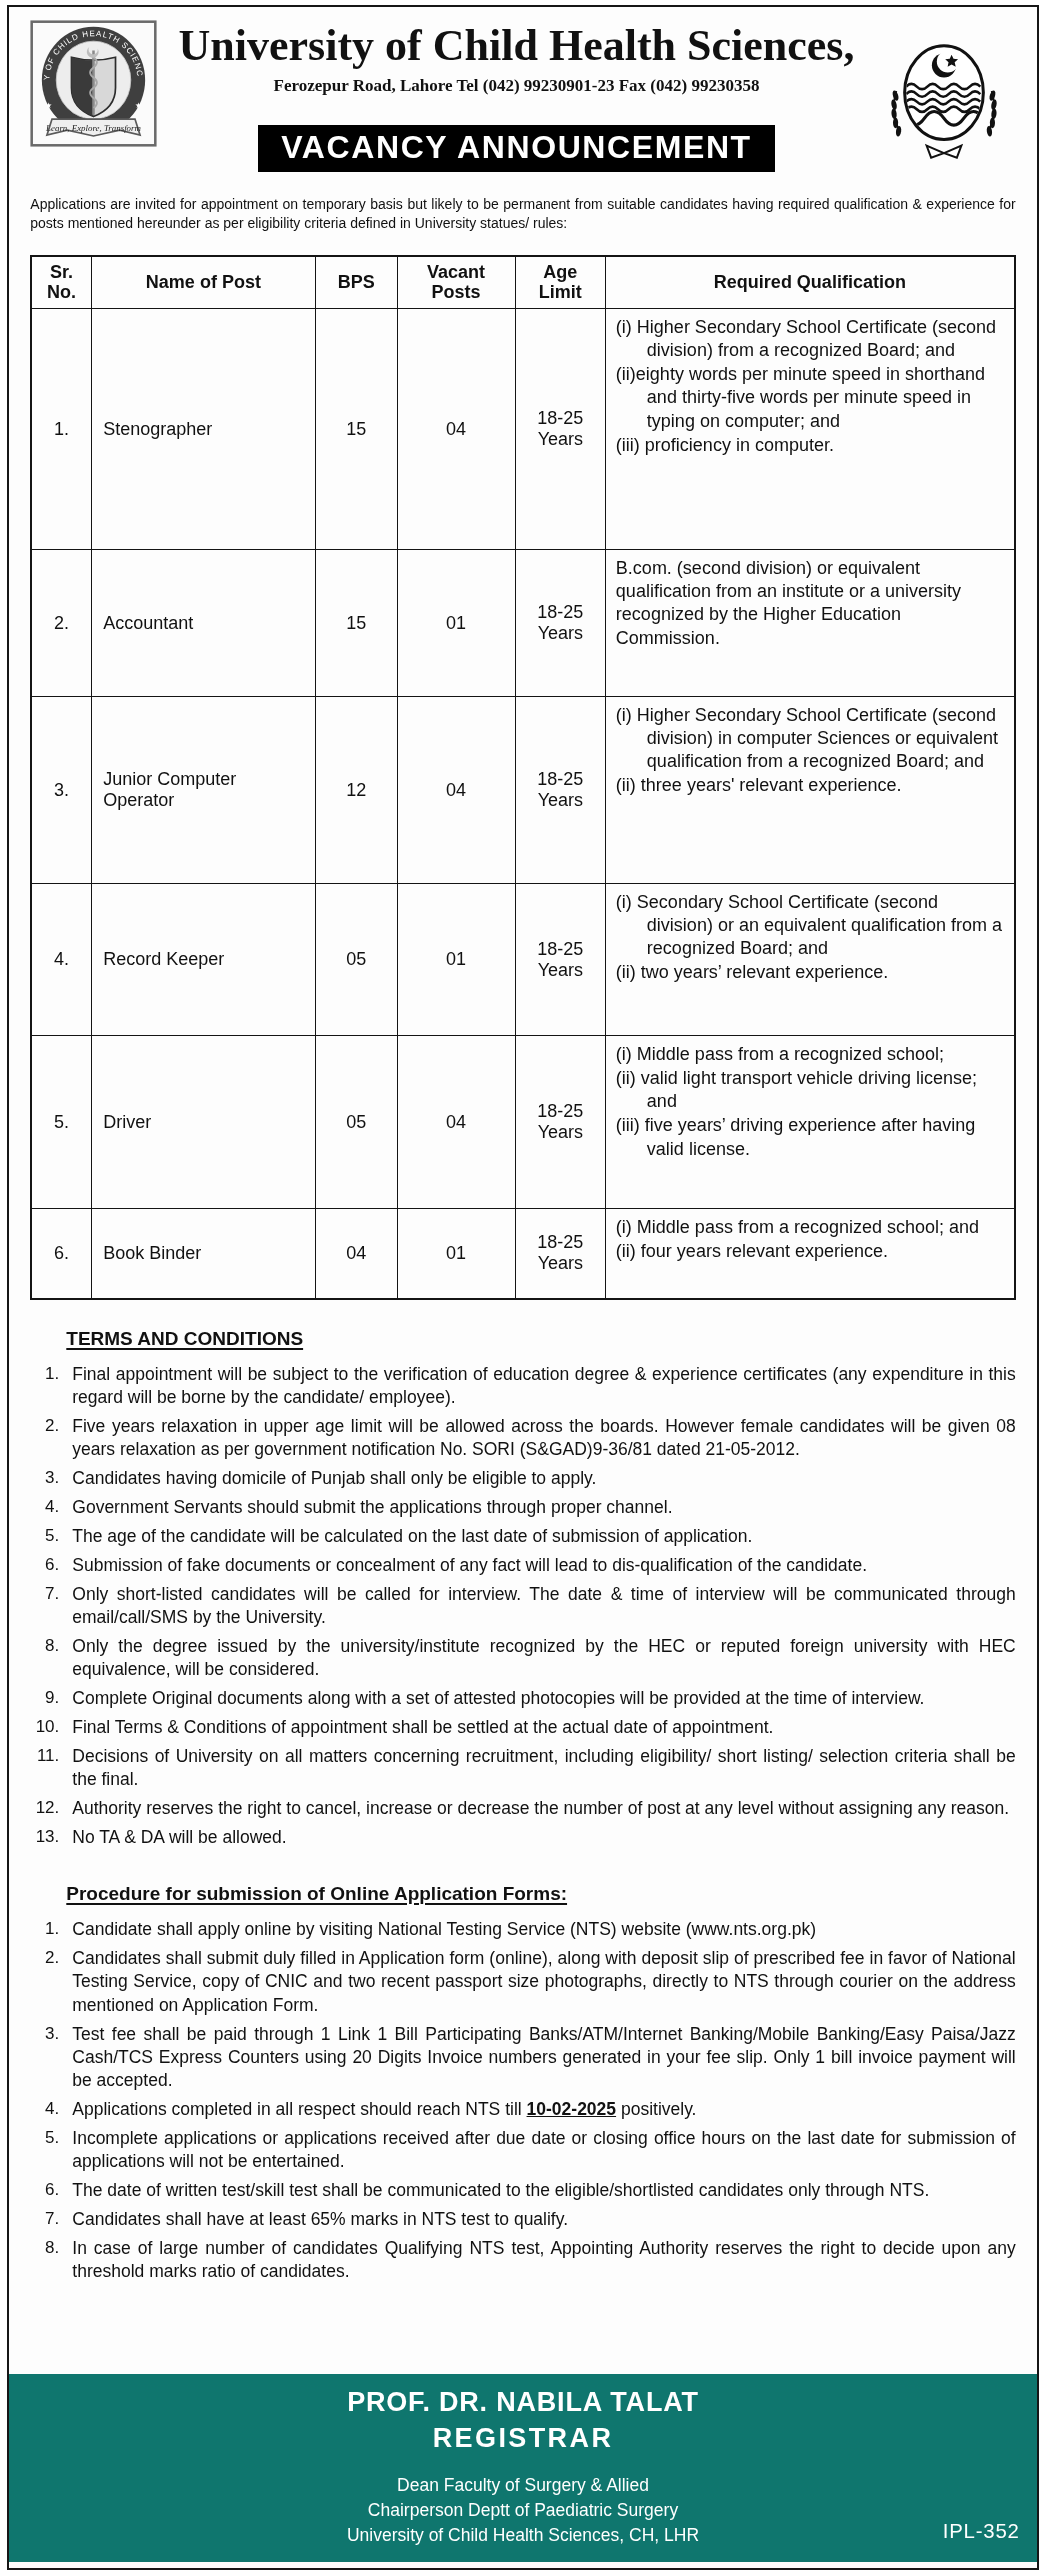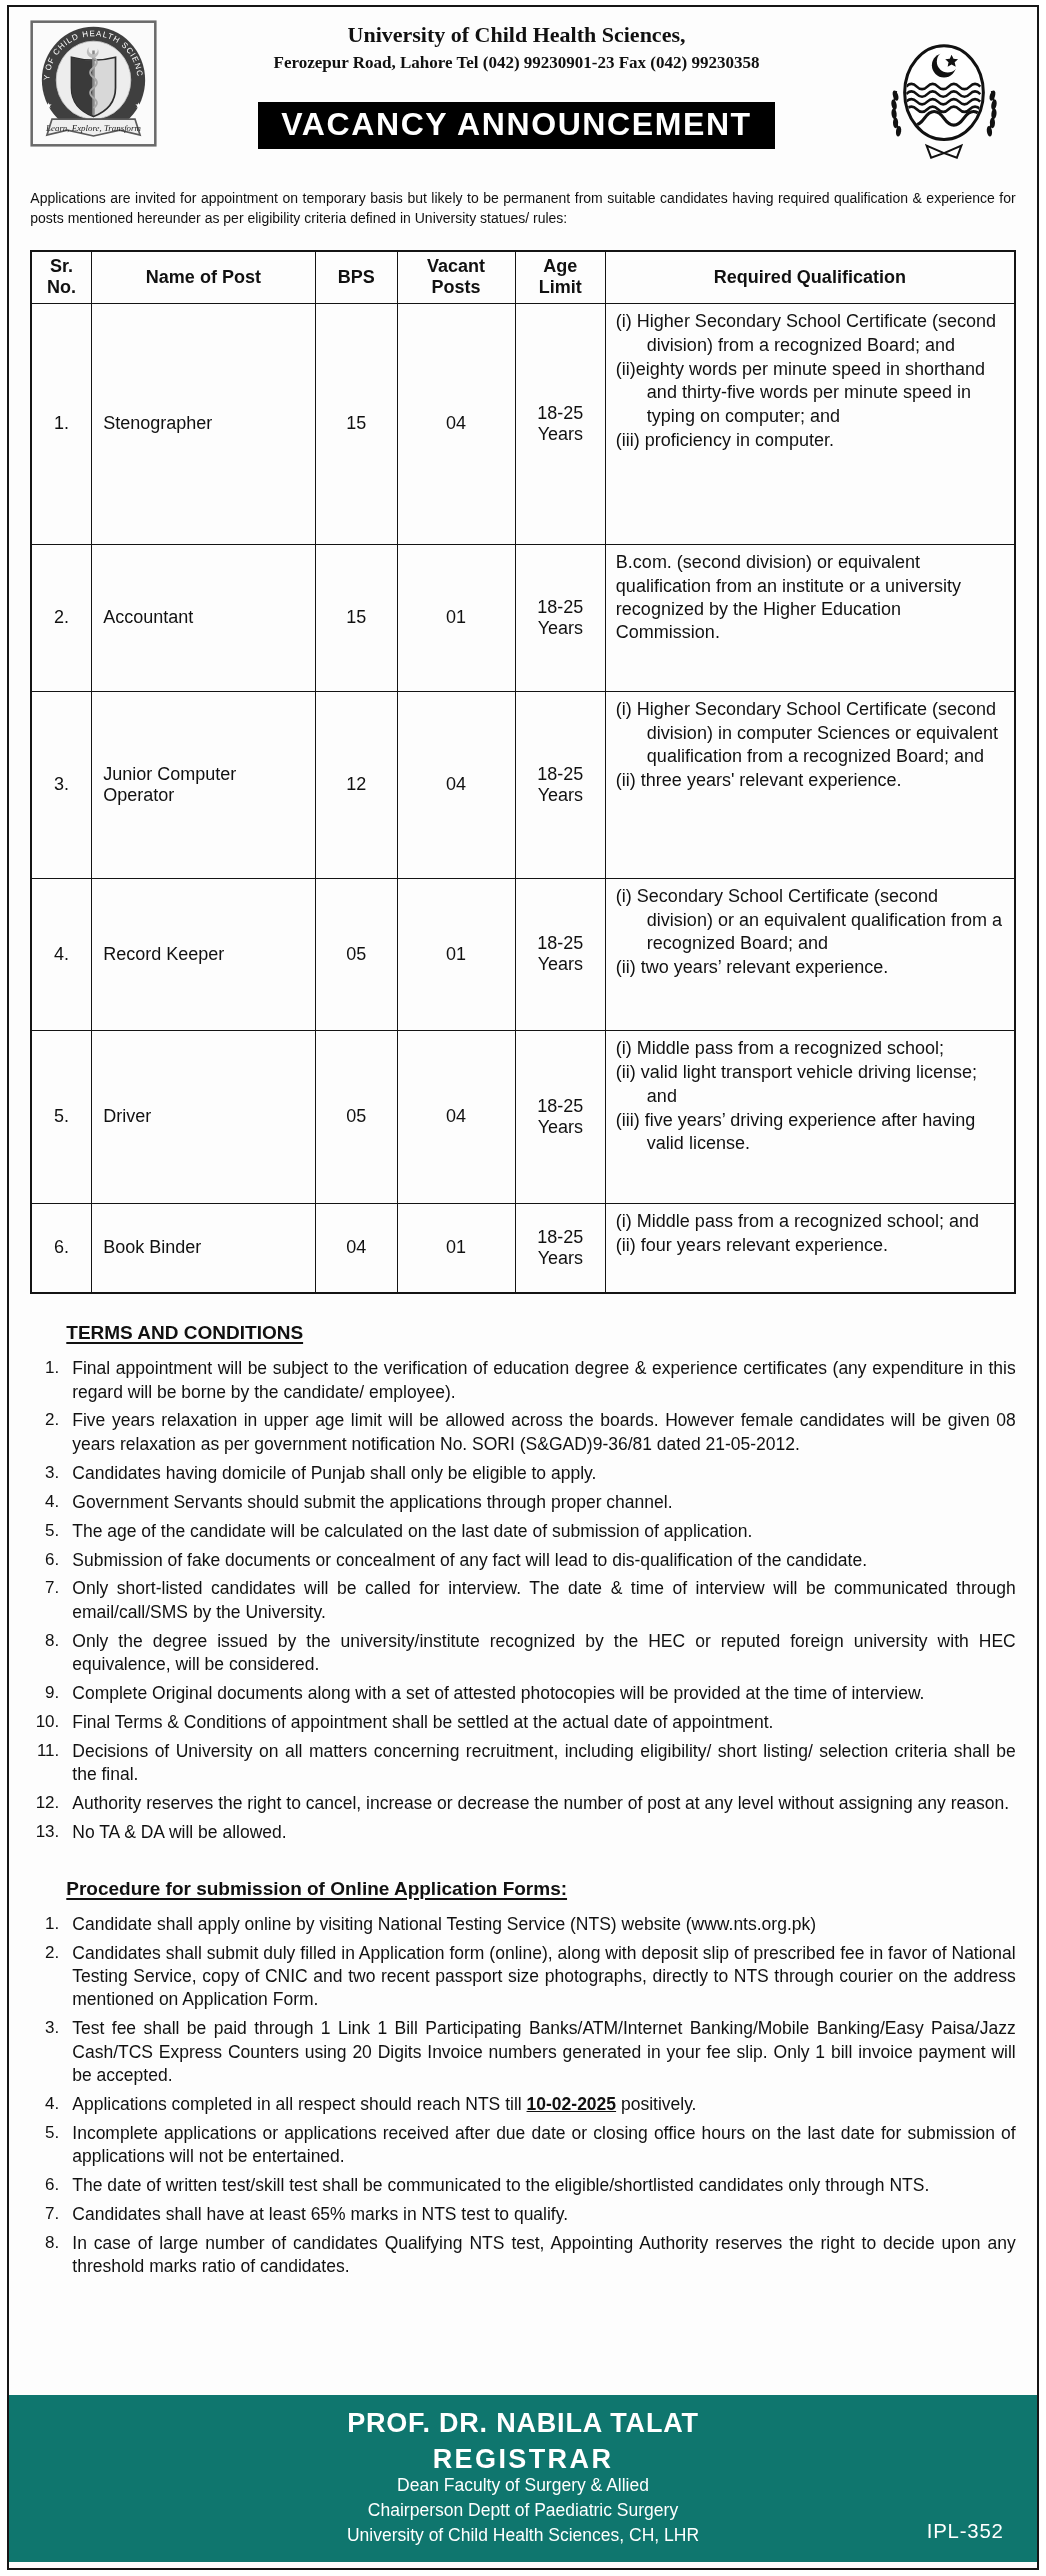--- a/index.html
+++ b/index.html
@@ -11,21 +11,21 @@
     padding:13px 21px 0 21px;
     display:flex;flex-direction:column;
     background:#fdfdfd;color:#111;
     font-family:"Liberation Sans", sans-serif;
   }
   
   .header{display:flex;align-items:flex-start;}
   .seal-box{flex:0 0 130px;}
   .header-center{flex:1;text-align:center;padding-top:3.3px;}
   .emblem-box{flex:0 0 143px;display:flex;justify-content:center;padding-top:6.5px;}
-  .uni-name{font-family:"Liberation Serif", serif;font-weight:bold;font-size:22px;line-height:1.05;}
+  .uni-name{font-family:"Liberation Serif", serif;font-weight:bold;font-size:44px;line-height:1.05;}
   .uni-address{font-family:"Liberation Serif", serif;font-weight:bold;font-size:17px;margin-top:6.5px;}
   .banner{display:inline-block;background:#000000;color:#fff;font-size:32px;font-weight:bold;
           letter-spacing:1.6px;padding:4.1px 23px 5.7px;margin-top:29px;}
   
   .intro{font-size:14px;line-height:1.4;text-align:justify;margin-top:23px;}
   
   table.vtable{width:100%;border-collapse:collapse;margin-top:21px;border:2.4px solid #141414;}
   .vtable th,.vtable td{border:1.6px solid #141414;font-size:18px;padding:3.3px 6.5px;color:#111;}
   .vtable th{font-weight:bold;text-align:center;vertical-align:middle;line-height:1.15;white-space:pre-line;padding:4.9px 3.3px;}
   td.c{text-align:center;vertical-align:middle;}
@@ -44,22 +44,22 @@
   .nitem .txt{flex:1;font-size:17.5px;line-height:1.33;text-align:justify;}
   .date-bold{font-weight:bold;text-decoration:underline;}
   
   .footer{margin-top:auto;background:#0f766e;color:#fff;text-align:center;
           margin-left:-21px;margin-right:-21px;margin-bottom:5.7px;
           padding:13px 0 16.3px;position:relative;}
   .footer .name{font-size:27px;font-weight:bold;letter-spacing:0.8px;}
   .footer .cred{font-size:14.7px;margin-top:2.4px;letter-spacing:0.8px;}
   .footer .role{font-size:27px;font-weight:bold;margin-top:5px;letter-spacing:2.4px;}
   .footer .line{font-size:17.5px;margin-top:4.1px;}
-  .footer .line.first{margin-top:0;}
-  .footer .ref{position:absolute;right:33px;bottom:19.6px;font-size:20.4px;letter-spacing:0.8px;}
+  .footer .line.first{margin-top:21px;}
+  .footer .ref{position:absolute;right:17px;bottom:19.6px;font-size:20.4px;letter-spacing:0.8px;}
 </style>
 </head>
 <body>
 
 <div class="page">
   <div class="doc">
 
     <div class="header">
       <div class="seal-box">
         <svg width="127" height="127" viewBox="0 0 150 150">

